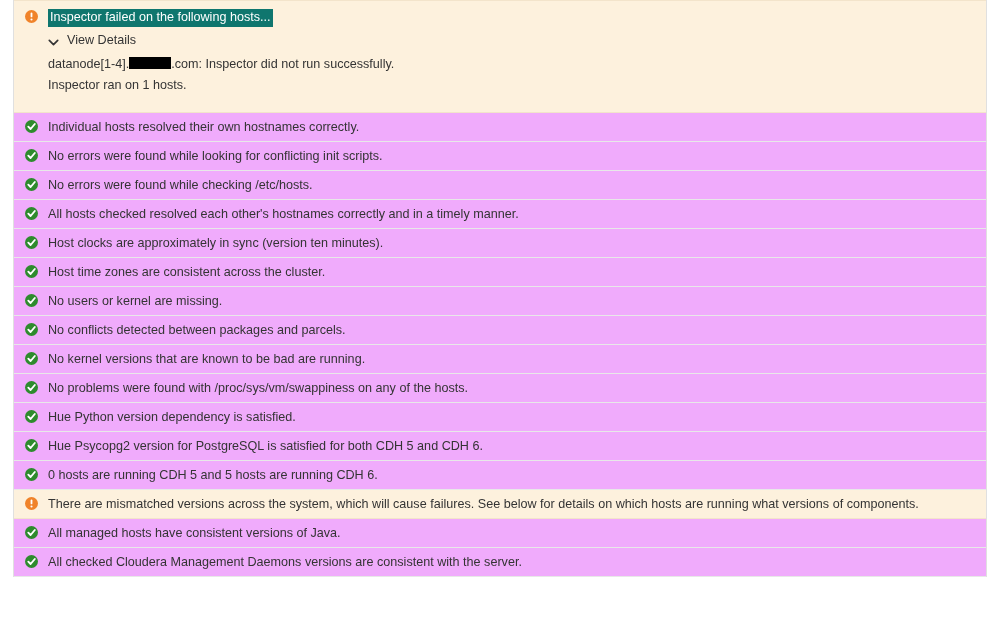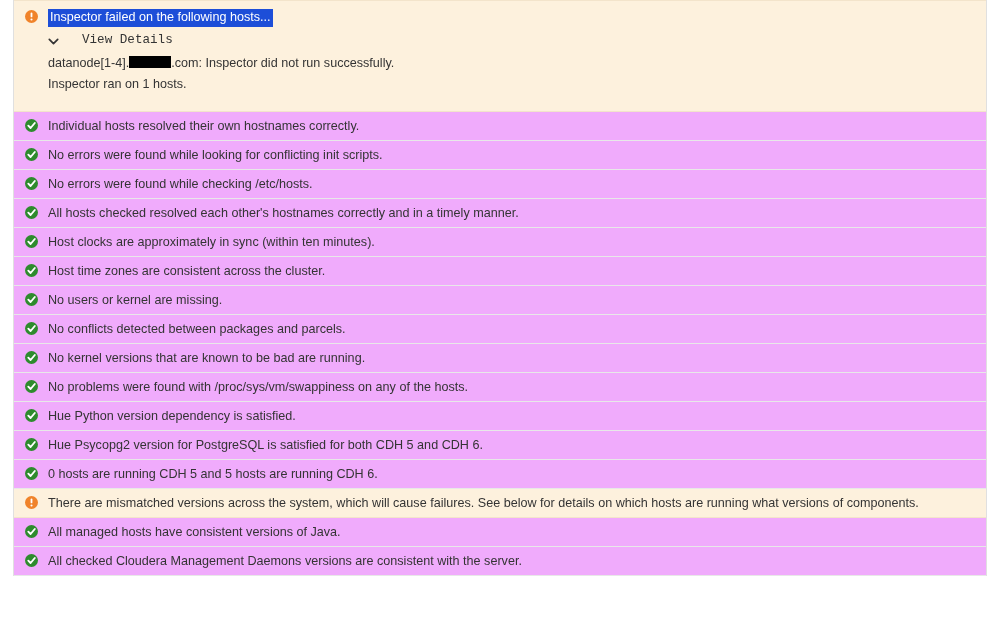--- a/index.html
+++ b/index.html
@@ -79,36 +79,35 @@
 
   
   .warn-block {
     padding-top: 8px;
     padding-bottom: 9px;
   }
   .warn-block .msg-cell .line { margin-bottom: 5px; }
   .warn-block .msg-cell .line:last-child { margin-bottom: 10px; }
 
   .selected-text {
-    background: #1d4ed8;
+    background: #0f766e;
     color: #ffffff;
     padding: 1px 2px 2px 2px;
     display: inline-block;
     line-height: 15px;
   }
 
   .view-details {
     display: inline-flex;
     align-items: center;
-    gap: 23px;
+    gap: 8px;
     color: #343434;
     cursor: pointer;
     font-size: 12.6px;
     line-height: 16px;
-    font-family: Liberation Mono, monospace;
   }
   .chevron {
     display: inline-block;
     width: 11px;
     height: 11px;
     position: relative;
     top: 1px;
   }
 
   .redacted {
@@ -210,21 +209,21 @@
       <div class="result-row ok">
         <div class="status-cell">
           <span class="icon">
             <svg width="13" height="13" viewBox="0 0 13 13">
               <circle cx="6.5" cy="6.5" r="6.5" fill="#2e8b2e"></circle>
               <path d="M3.3 6.7 L5.6 9.0 L9.8 4.0" stroke="#ffffff" stroke-width="1.9" fill="none" stroke-linecap="round" stroke-linejoin="round"></path>
             </svg>
           </span>
         </div>
         <div class="msg-cell">
-          <span class="line">Host clocks are approximately in sync (within ten minutes).</span>
+          <span class="line">Host clocks are approximately in sync (version ten minutes).</span>
         </div>
       </div>
       <div class="result-row ok">
         <div class="status-cell">
           <span class="icon">
             <svg width="13" height="13" viewBox="0 0 13 13">
               <circle cx="6.5" cy="6.5" r="6.5" fill="#2e8b2e"></circle>
               <path d="M3.3 6.7 L5.6 9.0 L9.8 4.0" stroke="#ffffff" stroke-width="1.9" fill="none" stroke-linecap="round" stroke-linejoin="round"></path>
             </svg>
           </span>

